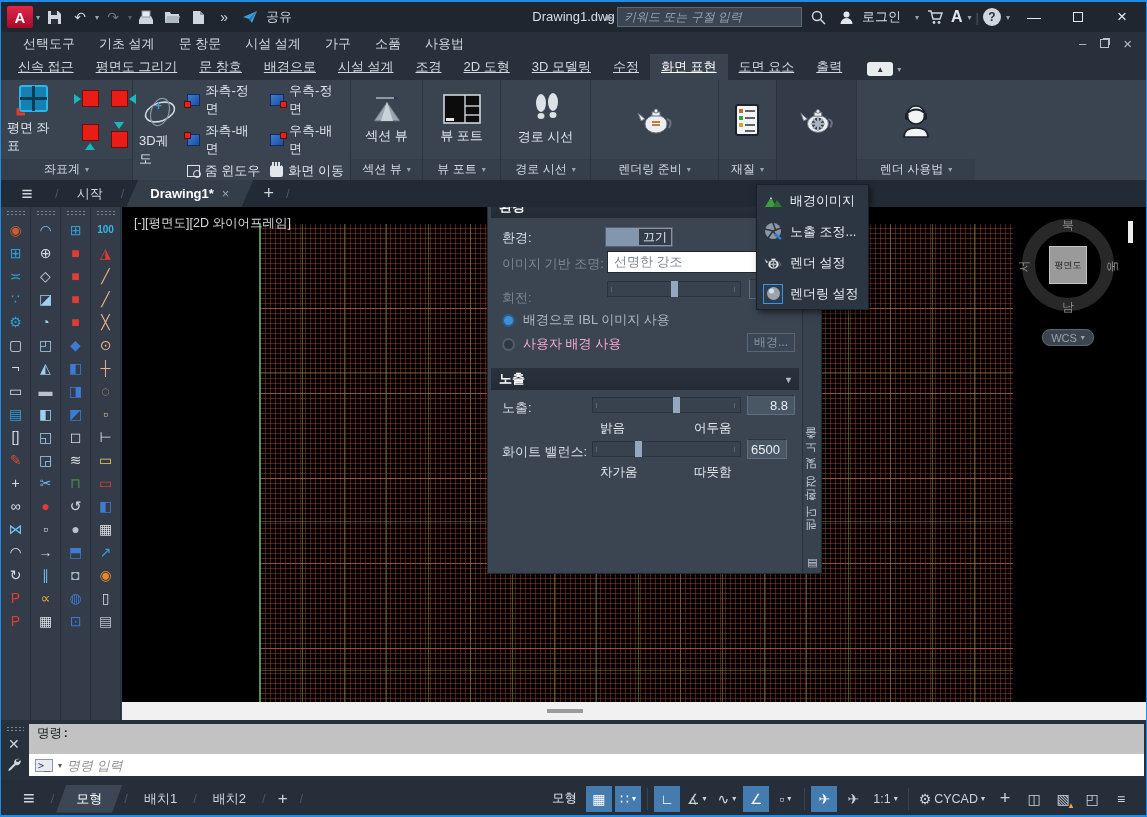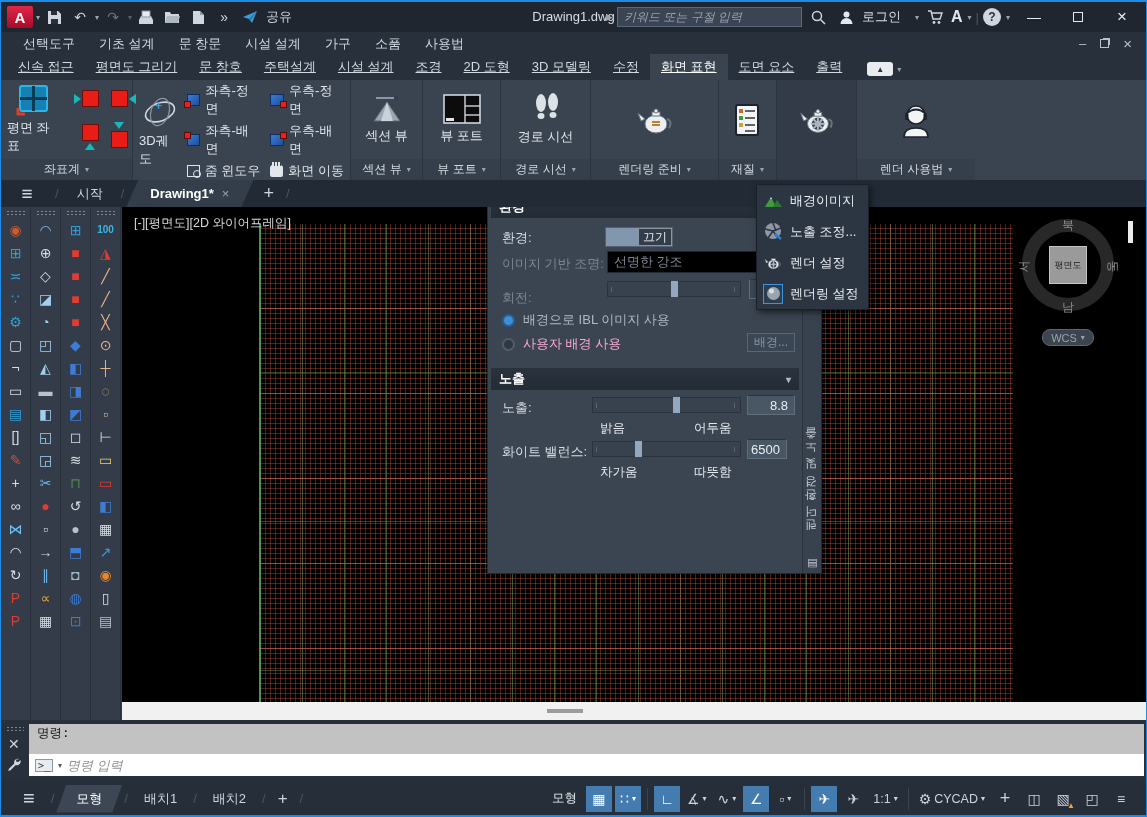--- a/index.html
+++ b/index.html
@@ -113,21 +113,21 @@
 
   
   #palette { position:absolute; left:365px; top:-15px; width:335px; height:382px; background:#3b4552; z-index:40;
              border:1px solid #232b35; display:flex; }
   #pal-main { position:relative; flex:1; }
   .sec-head { position:absolute; left:3px; right:3px; height:22px; background:linear-gradient(180deg,#2a323e,#232b35);
               color:#fff; font-weight:bold; font-size:13px; display:flex; align-items:center; padding:0 8px; }
   .sec-head .caret { margin-left:auto; color:#aeb7c2; font-size:10px; }
   .pal-row { position:absolute; display:flex; align-items:center; font-size:13px; }
   .pal-lab { color:#d6dce3; } .pal-lab.dim { color:#7b8593; }
-  .pal-field { background:#000000; border:1px solid #222a34; border-top:1px solid #1d242d;text-align:right; }
+  .pal-field { background:#ffffff; border:1px solid #222a34; border-top:1px solid #1d242d;text-align:right; }
   .toggle { position:absolute; width:68px; height:20px; background:#333d49; border:1px solid #556070; display:flex; }
   .toggle .thumb { width:32px; height:100%; background:#8296ae; }
   .toggle .t-lab { flex:1; color:#f0f3f6; font-size:12px; display:flex; align-items:center; justify-content:center;
                    outline:1px solid #8c96a2; outline-offset:-1px; }
   .dropdown { position:absolute; height:22px; display:flex; align-items:center; padding:0 6px; color:#7d8794; font-size:13px; }
   .dropdown .dd-caret { margin-left:auto; font-size:9px; color:#7d8794; }
   .slider { position:absolute; height:16px; background:#38424f; border:1px solid #29323d; }
   .slider .sl-thumb { position:absolute; top:-1px; width:7px; height:16px; background:#93a7bf; }
   .slider .tickL,.slider .tickR { position:absolute; top:5px; width:3px; height:5px; border-left:1px solid #5a6572; }
   .slider .tickL { left:3px; } .slider .tickR { right:3px; }
@@ -283,21 +283,21 @@
       <span class="restore-box"></span>
       <span style="font-size:15px">×</span>
     </div>
   </div>
 
   <div id="ribtabs" class="abs">
     <div id="ribtab-items" style="display:flex;align-items:flex-end">
         <span class="rib-tab">신속 접근</span>
         <span class="rib-tab">평면도 그리기</span>
         <span class="rib-tab">문 창호</span>
-        <span class="rib-tab">주택설계</span>
+        <span class="rib-tab">배경으로</span>
         <span class="rib-tab">시설 설계</span>
         <span class="rib-tab">조경</span>
         <span class="rib-tab">2D 도형</span>
         <span class="rib-tab">3D 모델링</span>
         <span class="rib-tab">수정</span>
         <span class="rib-tab active">화면 표현</span>
         <span class="rib-tab">도면 요소</span>
         <span class="rib-tab">출력</span>
       </div>
     <div id="rib-collapse">

